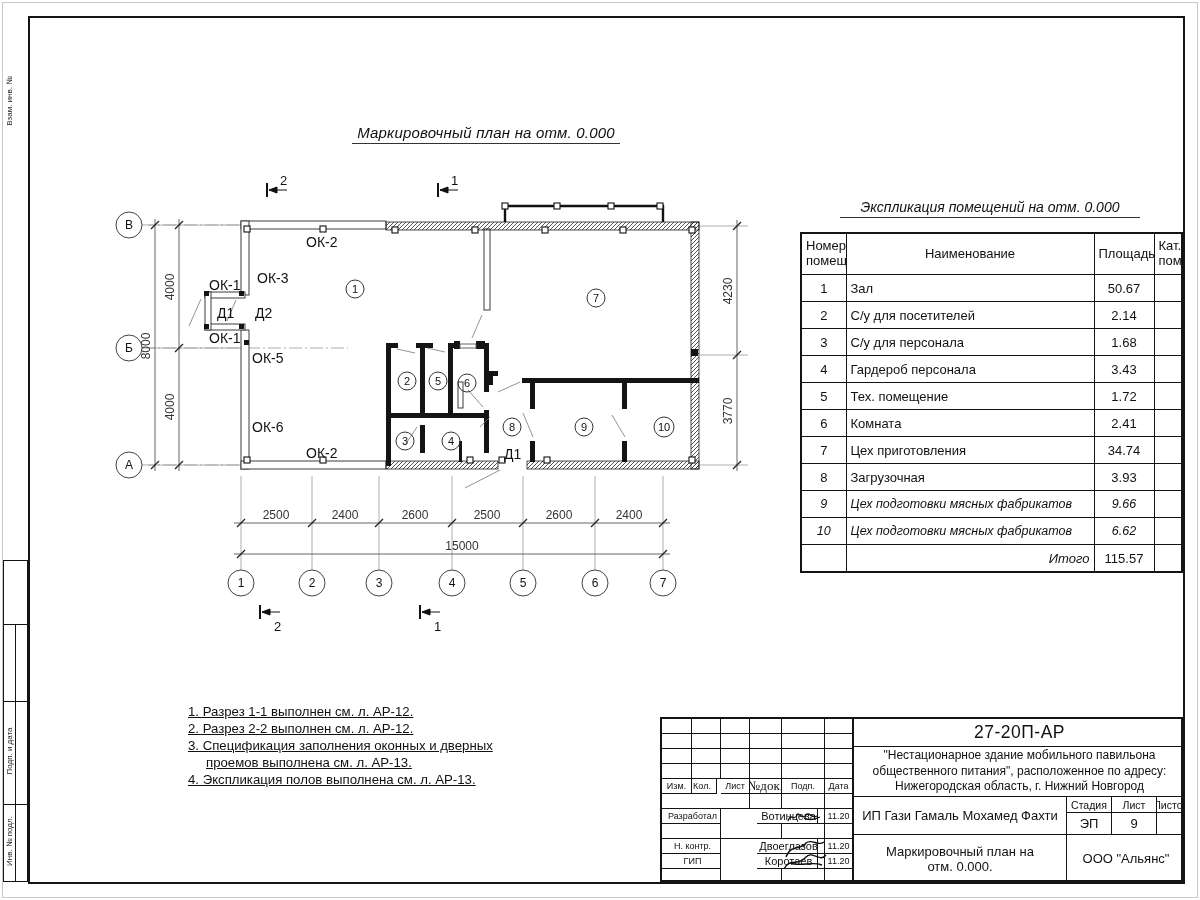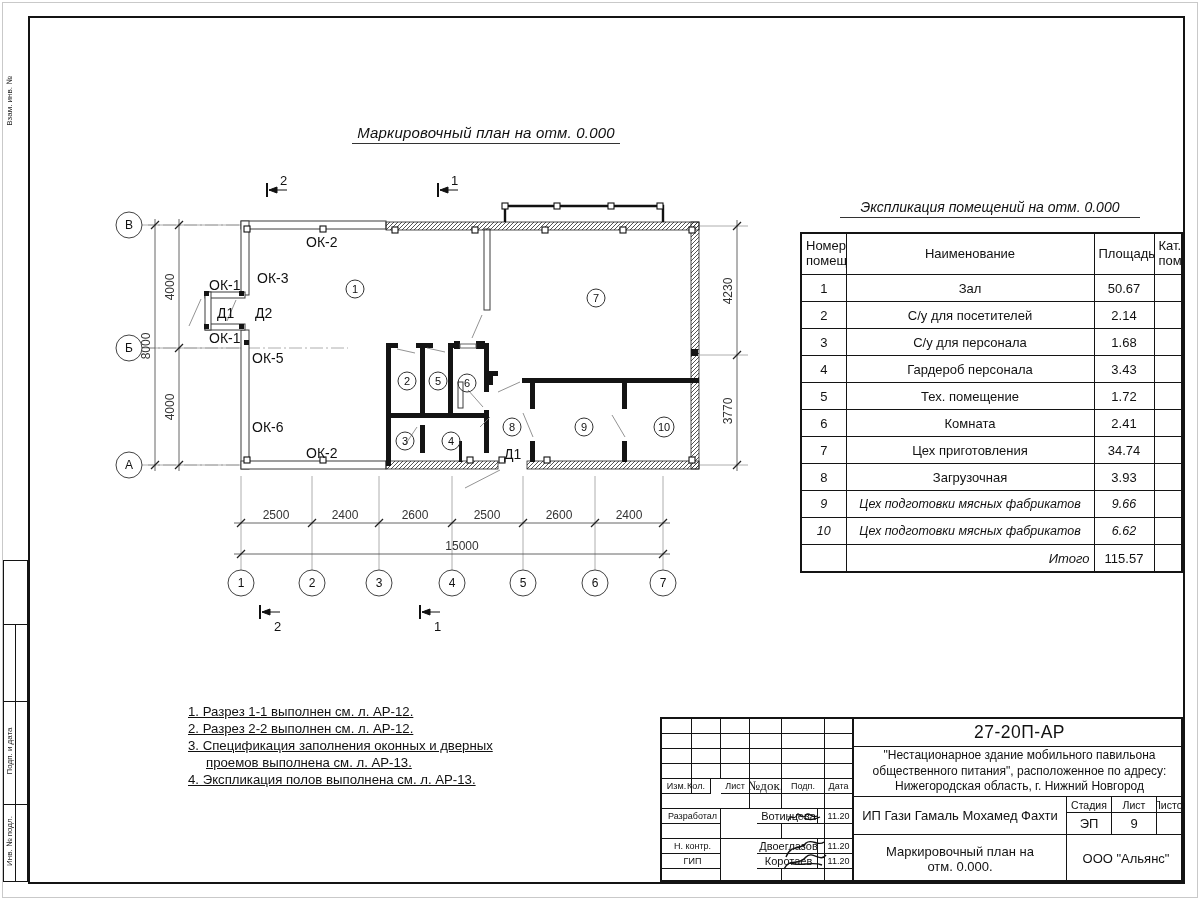--- a/index.html
+++ b/index.html
@@ -12,21 +12,21 @@
     font-size:15px;font-style:italic;border-bottom:1px solid #333;padding-bottom:2px;letter-spacing:.2px;}
   .sched-title{position:absolute;left:840px;top:192px;width:300px;text-align:center;
     font-size:14px;font-style:italic;border-bottom:1px solid #333;padding-bottom:2px;margin-top:7px;}
   
   table.sched{position:absolute;left:800px;top:232px;width:381px;border-collapse:collapse;
     table-layout:fixed;border:2px solid #141414;font-size:13px;}
   table.sched td,table.sched th{border:1.2px solid #141414;padding:0 4px;overflow:hidden;}
   table.sched th{font-weight:normal;height:40px;line-height:1.15;}
   table.sched td{height:26px;}
   td.c,th.c{text-align:center;}
-  td.nm{text-align:center;padding-left:7px;}
+  td.nm{text-align:left;padding-left:7px;}
   tr.gost td{font-style:italic;font-size:12.5px;}
   td.tot{text-align:right;font-style:italic;padding-right:6px;}
   
   .notes{position:absolute;left:188px;top:704px;width:330px;font-size:13.2px;line-height:1.28;text-decoration:underline;}
   .notes div{padding-left:18px;text-indent:-18px;}
   
   .tb{position:absolute;left:660px;top:717px;width:523px;height:165px;border:2px solid #141414;box-sizing:border-box;}
   .tb .cell{position:absolute;box-sizing:border-box;border-right:1.2px solid #141414;border-bottom:1.2px solid #141414;
     display:flex;align-items:center;justify-content:center;text-align:center;overflow:hidden;}
   .tb .nb{border-bottom:none;}
@@ -424,21 +424,21 @@
     <div class="cell" style="left:120px;top:30px;width:43px;height:15px"></div>
     <div class="cell thickR" style="left:163px;top:30px;width:29px;height:15px"></div>
     <div class="cell" style="left:0;top:45px;width:30px;height:15px"></div>
     <div class="cell" style="left:30px;top:45px;width:29px;height:15px"></div>
     <div class="cell" style="left:59px;top:45px;width:29px;height:15px"></div>
     <div class="cell" style="left:88px;top:45px;width:32px;height:15px"></div>
     <div class="cell" style="left:120px;top:45px;width:43px;height:15px"></div>
     <div class="cell thickR" style="left:163px;top:45px;width:29px;height:15px"></div>
 
     <div class="cell f9" style="left:0;top:60px;width:30px;height:15px">Изм.</div>
-    <div class="cell f9" style="left:20px;top:60px;width:29px;height:15px">Кол.</div>
+    <div class="cell f9" style="left:26px;top:60px;width:29px;height:15px">Кол.</div>
     <div class="cell f9" style="left:59px;top:60px;width:29px;height:15px">Лист</div>
     <div class="cell f8" style="left:88px;top:60px;width:32px;height:15px">№док.</div>
     <div class="cell f9" style="left:120px;top:60px;width:43px;height:15px">Подп.</div>
     <div class="cell f9 thickR" style="left:163px;top:60px;width:29px;height:15px">Дата</div>
 
     <div class="cell" style="left:0;top:75px;width:88px;height:15px"></div>
     <div class="cell" style="left:88px;top:75px;width:32px;height:15px"></div>
     <div class="cell" style="left:120px;top:75px;width:43px;height:15px"></div>
     <div class="cell thickR" style="left:163px;top:75px;width:29px;height:15px"></div>
     <div class="cell f9 left-al" style="left:0;top:90px;width:59px;height:15px">Разработал</div>

